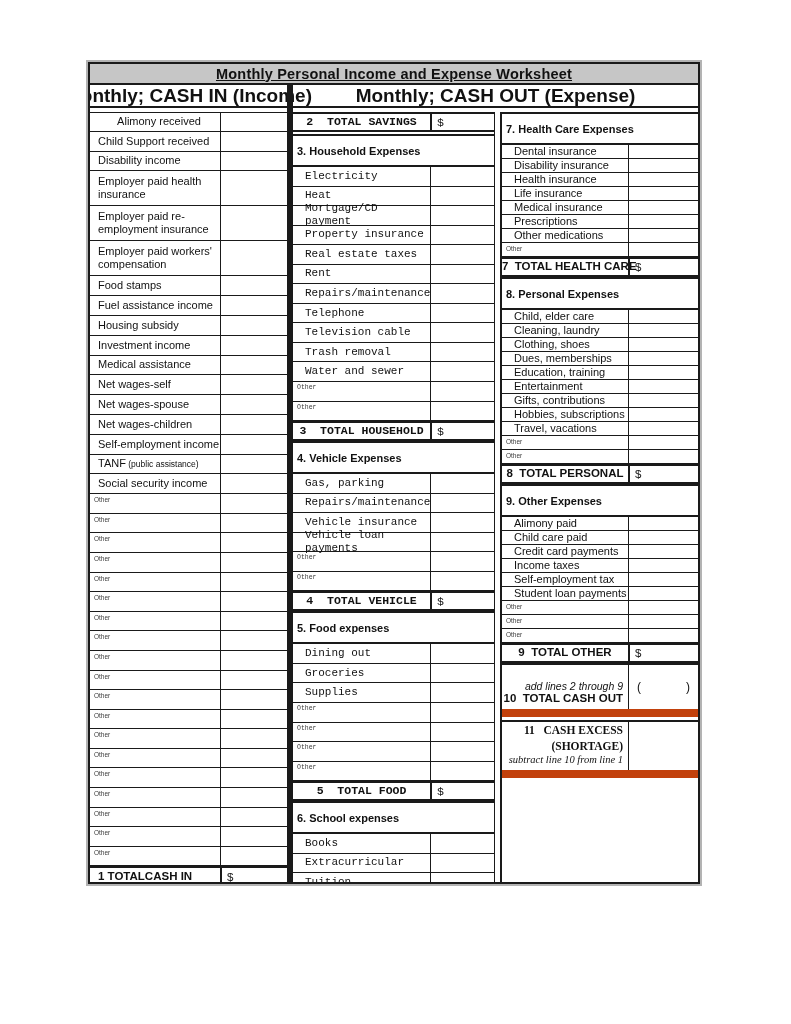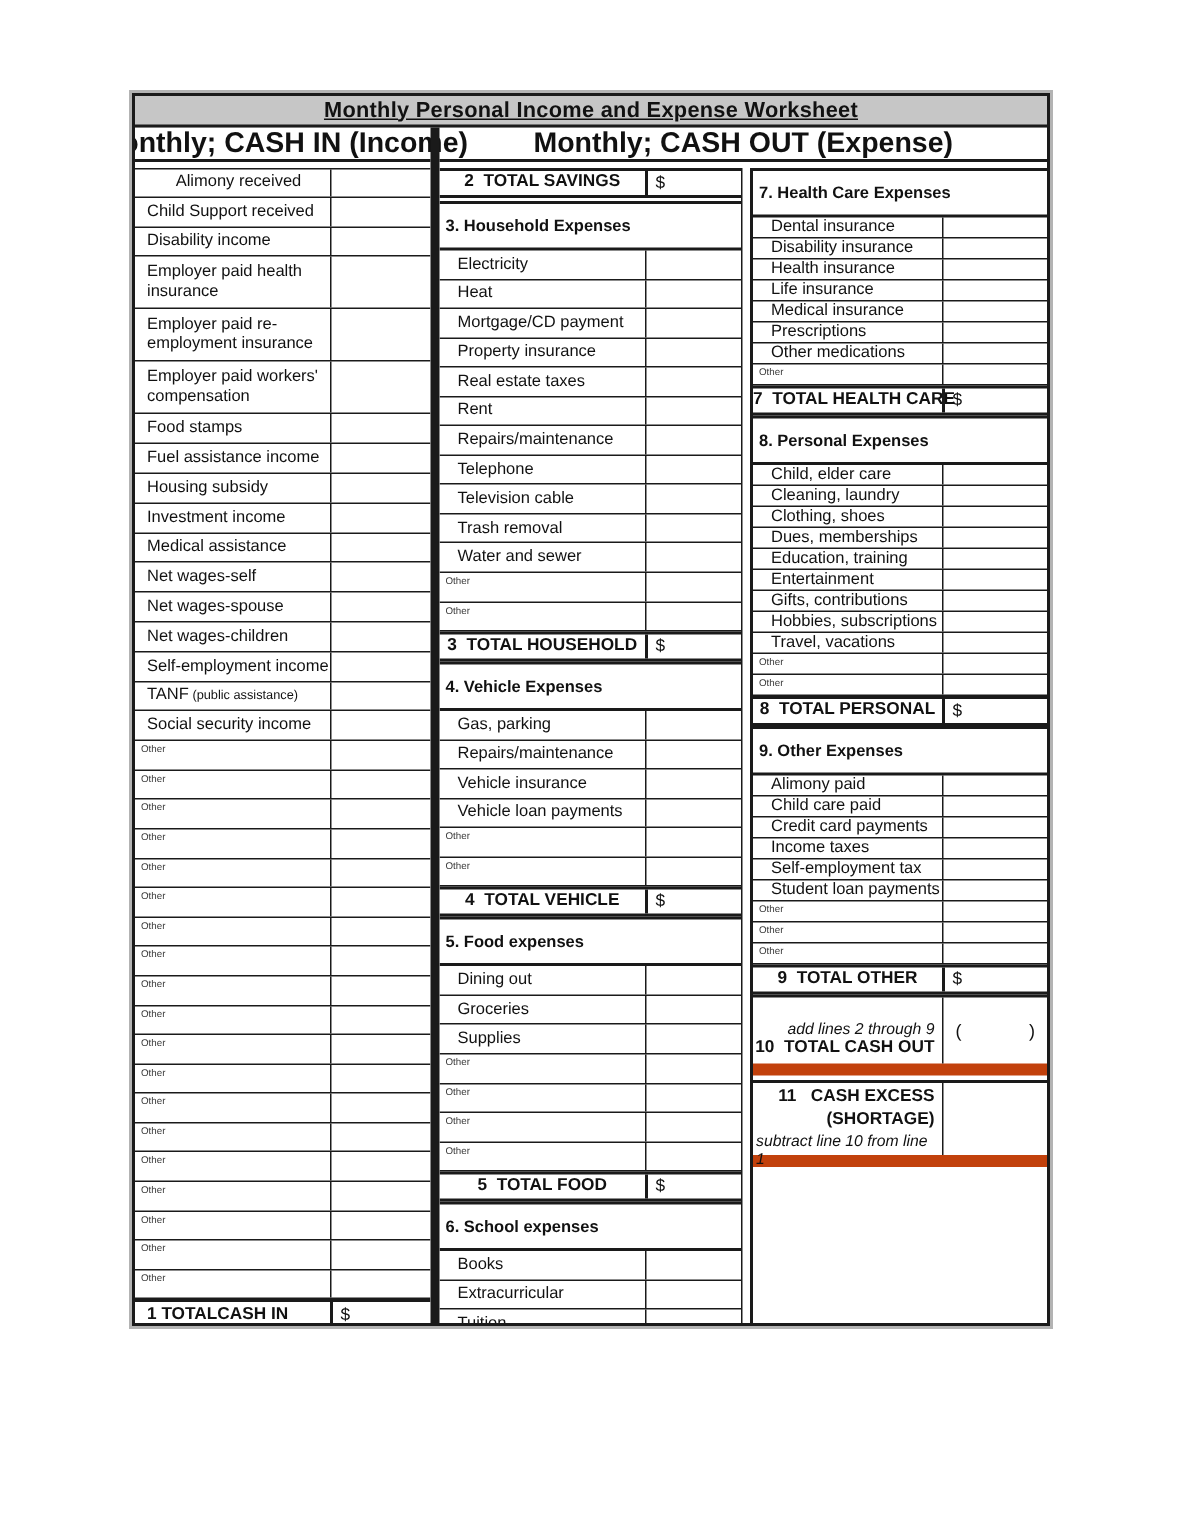--- a/index.html
+++ b/index.html
@@ -47,21 +47,21 @@
   
   .leftwrap .row{height:19.8px;}
   .leftwrap .row.tall{height:35px;}
   .leftwrap .row.other{height:19.6px;}
   .leftwrap .row:first-child{border-top:1px solid #1a1a1a;text-align:center;}
   .leftwrap .row .lbl{padding-left:8px;}
   .leftwrap .row.other .lbl{padding-left:4px;}
   .leftwrap .row .amt{width:67px;}
 
   
-  .col-mid .row{height:19.55px;}
+  .col-mid .row{height:19.55px;font-family:Liberation Mono, monospace;}
   .col-mid .row .lbl{padding-left:12px;}
   .col-mid .row.other .lbl{padding-left:4px;}
   .col-mid .row .amt{width:64px;}
 
   
   .col-right .row{height:14px;}
   .col-right .row .lbl{padding-left:12px;}
   .col-right .row.other .lbl{padding-left:4px;}
   .col-right .row .amt{width:70px;}
 
@@ -89,21 +89,21 @@
     display:flex;flex:0 0 auto;box-sizing:border-box;
     border-top:2px solid #1a1a1a;border-bottom:8px solid #c2410c;
   }
   .bigbox .bb-label{flex:1;display:flex;flex-direction:column;justify-content:flex-end;align-items:flex-end;padding:2px 5px 5px 2px;min-width:0;}
   .bigbox .bb-amt{width:70px;box-sizing:border-box;border-left:1px solid #1a1a1a;display:flex;align-items:center;justify-content:space-between;padding:0 8px;font-size:12px;}
   .bb-note{font-style:italic;font-size:10.5px;}
   .bb-main{font-weight:bold;font-size:11.5px;white-space:pre;}
   .box10{height:54px;}
   .box10 .bb-amt{align-items:center;}
   .box11{height:58px;margin-top:3px;}
-  .box11 .bb-label{justify-content:flex-start;row-gap:1px;}
+  .box11 .bb-label{justify-content:flex-end;row-gap:1px;font-family:Liberation Serif, serif;}
   .box11 .bb-main{line-height:1.25;}
 </style>
 </head>
 <body>
 
 <div class="sheet">
   <div class="titlebar">
     <span class="ttl">Monthly Personal Income and Expense Worksheet</span>
   </div>
   <div class="main">

